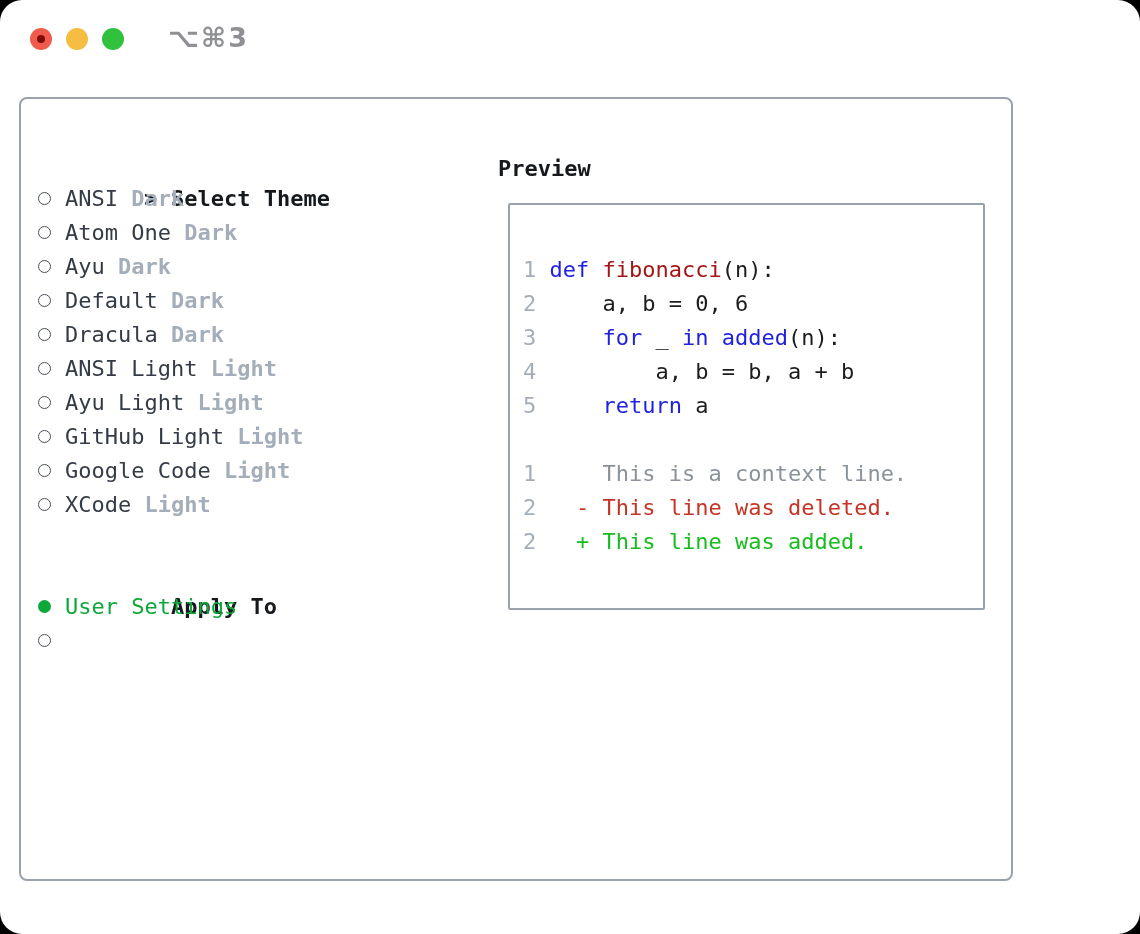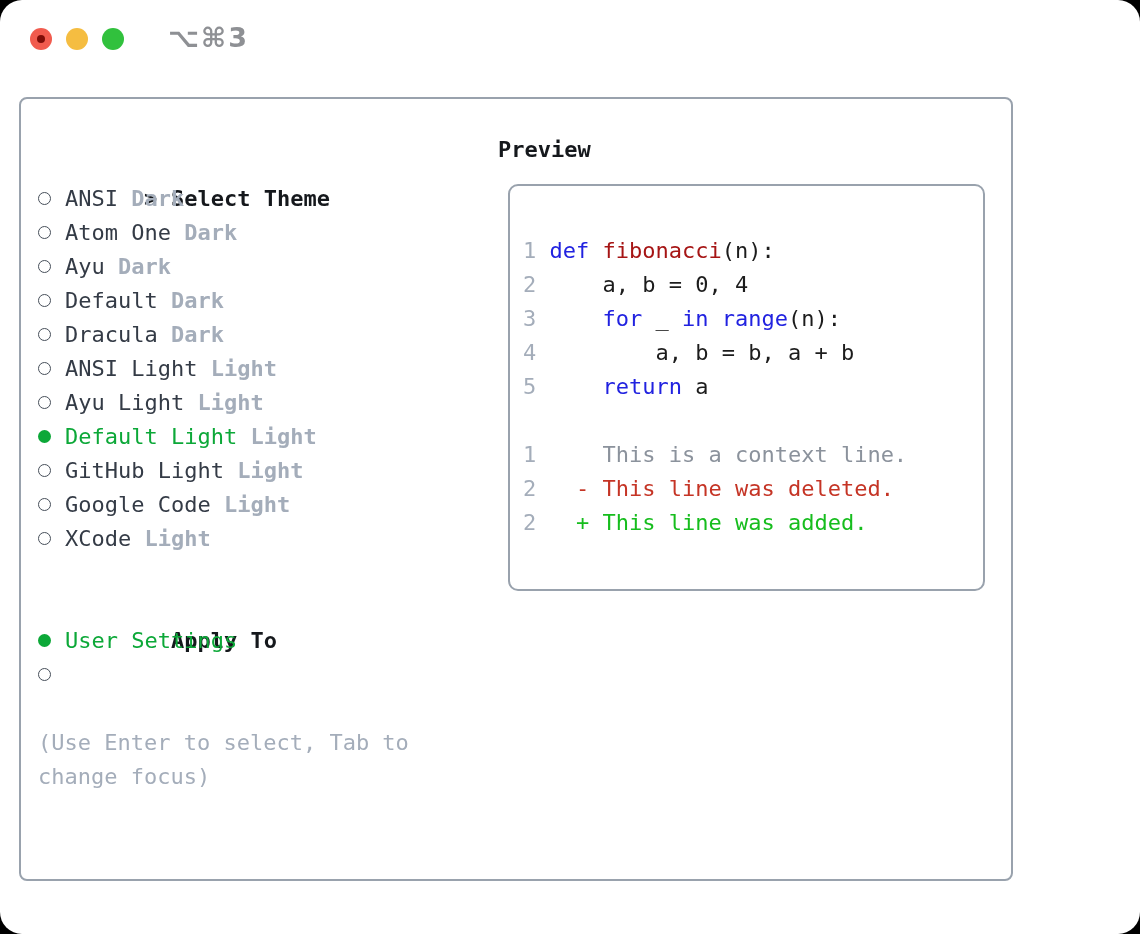--- a/index.html
+++ b/index.html
@@ -39,25 +39,25 @@
   .radio-on{height:13px;background:var(--accent-green);border-radius:50%;}
   .bullet.blank{height:1px;}
   .label{color:var(--text-dark);}
   .label.selected{color:var(--accent-green);}
   .bold{font-weight:700;color:var(--heading-black);}
   .variant{color:var(--muted-gray);margin-left:1ch;font-weight:bold;}
   #left-col{position:absolute;left:17px;top:49px;}
   .spacer{height:34px;}
   #hint{font-size:22px;line-height:34px;color:var(--muted-gray);white-space:pre;}
   
-  #right-col{position:absolute;left:477px;top:34px;}
+  #right-col{position:absolute;left:477px;top:53px;}
   #preview-heading{height:34px;line-height:34px;font-size:22px;font-weight:700;color:var(--heading-black);}
   #preview-box{
     margin-top:17px;margin-left:10px;width:477px;height:407px;
-    border:2px solid var(--border-gray);border-radius:10px;background:var(--window-bg);
+    border:2px solid var(--border-gray);border-radius:2px;background:var(--window-bg);
     padding:48px 0 0 13px;overflow:hidden;
   }
   .pline{height:34px;line-height:34px;font-size:22px;white-space:pre;}
   .tok-ln{color:var(--muted-gray);}
   .tok-kw{color:var(--keyword-blue);}
   .tok-fn{color:var(--function-red);}
   .tok-pl{color:var(--code-black);}
   .tok-ctx{color:var(--context-gray);text-align:right;}
   .tok-del{color:var(--deleted-red);margin-top:21px;}
   .tok-add{color:var(--added-green);}
@@ -84,49 +84,46 @@
       </div>
 
       <div id="theme-options">
           <div class="row"><span class="bullet radio-off"></span><span class="label">ANSI</span><span class="variant">Dark</span></div>
           <div class="row"><span class="bullet radio-off"></span><span class="label">Atom One</span><span class="variant">Dark</span></div>
           <div class="row"><span class="bullet radio-off"></span><span class="label">Ayu</span><span class="variant">Dark</span></div>
           <div class="row"><span class="bullet radio-off"></span><span class="label">Default</span><span class="variant">Dark</span></div>
           <div class="row"><span class="bullet radio-off"></span><span class="label">Dracula</span><span class="variant">Dark</span></div>
           <div class="row"><span class="bullet radio-off"></span><span class="label">ANSI Light</span><span class="variant">Light</span></div>
           <div class="row"><span class="bullet radio-off"></span><span class="label">Ayu Light</span><span class="variant">Light</span></div>
-          <div class="row"><span class="bullet radio-on"></span><span class="label selected">Default Light</span><span class="variant">Light</span></div>
           <div class="row"><span class="bullet radio-off"></span><span class="label">GitHub Light</span><span class="variant">Light</span></div>
           <div class="row"><span class="bullet radio-off"></span><span class="label">Google Code</span><span class="variant">Light</span></div>
           <div class="row"><span class="bullet radio-off"></span><span class="label">XCode</span><span class="variant">Light</span></div>
         </div>
 
       <div class="spacer"></div>
 
       <div class="row">
         <span class="bullet blank"></span><span class="label bold">Apply To</span>
       </div>
 
       <div id="apply-options">
           <div class="row"><span class="bullet radio-on"></span><span class="label selected">User Settings</span></div>
           <div class="row"><span class="bullet radio-off"></span></div>
         </div>
 
       <div class="spacer"></div>
 
-      <div id="hint">(Use Enter to select, Tab to
-change focus)</div>
     </div>
 
     <div id="right-col">
       <div id="preview-heading">Preview</div>
       <div id="preview-box">
           <div class="pline"><span class="tok-ln">1 </span><span class="tok-kw">def</span><span class="tok-pl"> </span><span class="tok-fn">fibonacci</span><span class="tok-pl">(n):</span></div>
-          <div class="pline"><span class="tok-ln">2 </span><span class="tok-pl">    a, b = 0, 4</span></div>
-          <div class="pline"><span class="tok-ln">3 </span><span class="tok-pl">    </span><span class="tok-kw">for</span><span class="tok-pl"> _ </span><span class="tok-kw">in</span><span class="tok-pl"> </span><span class="tok-kw">range</span><span class="tok-pl">(n):</span></div>
+          <div class="pline"><span class="tok-ln">2 </span><span class="tok-pl">    a, b = 0, 6</span></div>
+          <div class="pline"><span class="tok-ln">3 </span><span class="tok-pl">    </span><span class="tok-kw">for</span><span class="tok-pl"> _ </span><span class="tok-kw">in</span><span class="tok-pl"> </span><span class="tok-kw">added</span><span class="tok-pl">(n):</span></div>
           <div class="pline"><span class="tok-ln">4 </span><span class="tok-pl">        a, b = b, a + b</span></div>
           <div class="pline"><span class="tok-ln">5 </span><span class="tok-pl">    </span><span class="tok-kw">return</span><span class="tok-pl"> a</span></div>
           <div class="pline">&nbsp;</div>
           <div class="pline"><span class="tok-ln">1 </span><span class="tok-ctx">    This is a context line.</span></div>
           <div class="pline"><span class="tok-ln">2 </span><span class="tok-pl">  </span><span class="tok-del">- This line was deleted.</span></div>
           <div class="pline"><span class="tok-ln">2 </span><span class="tok-pl">  </span><span class="tok-add">+ This line was added.</span></div>
         </div>
     </div>
 
   </div>

